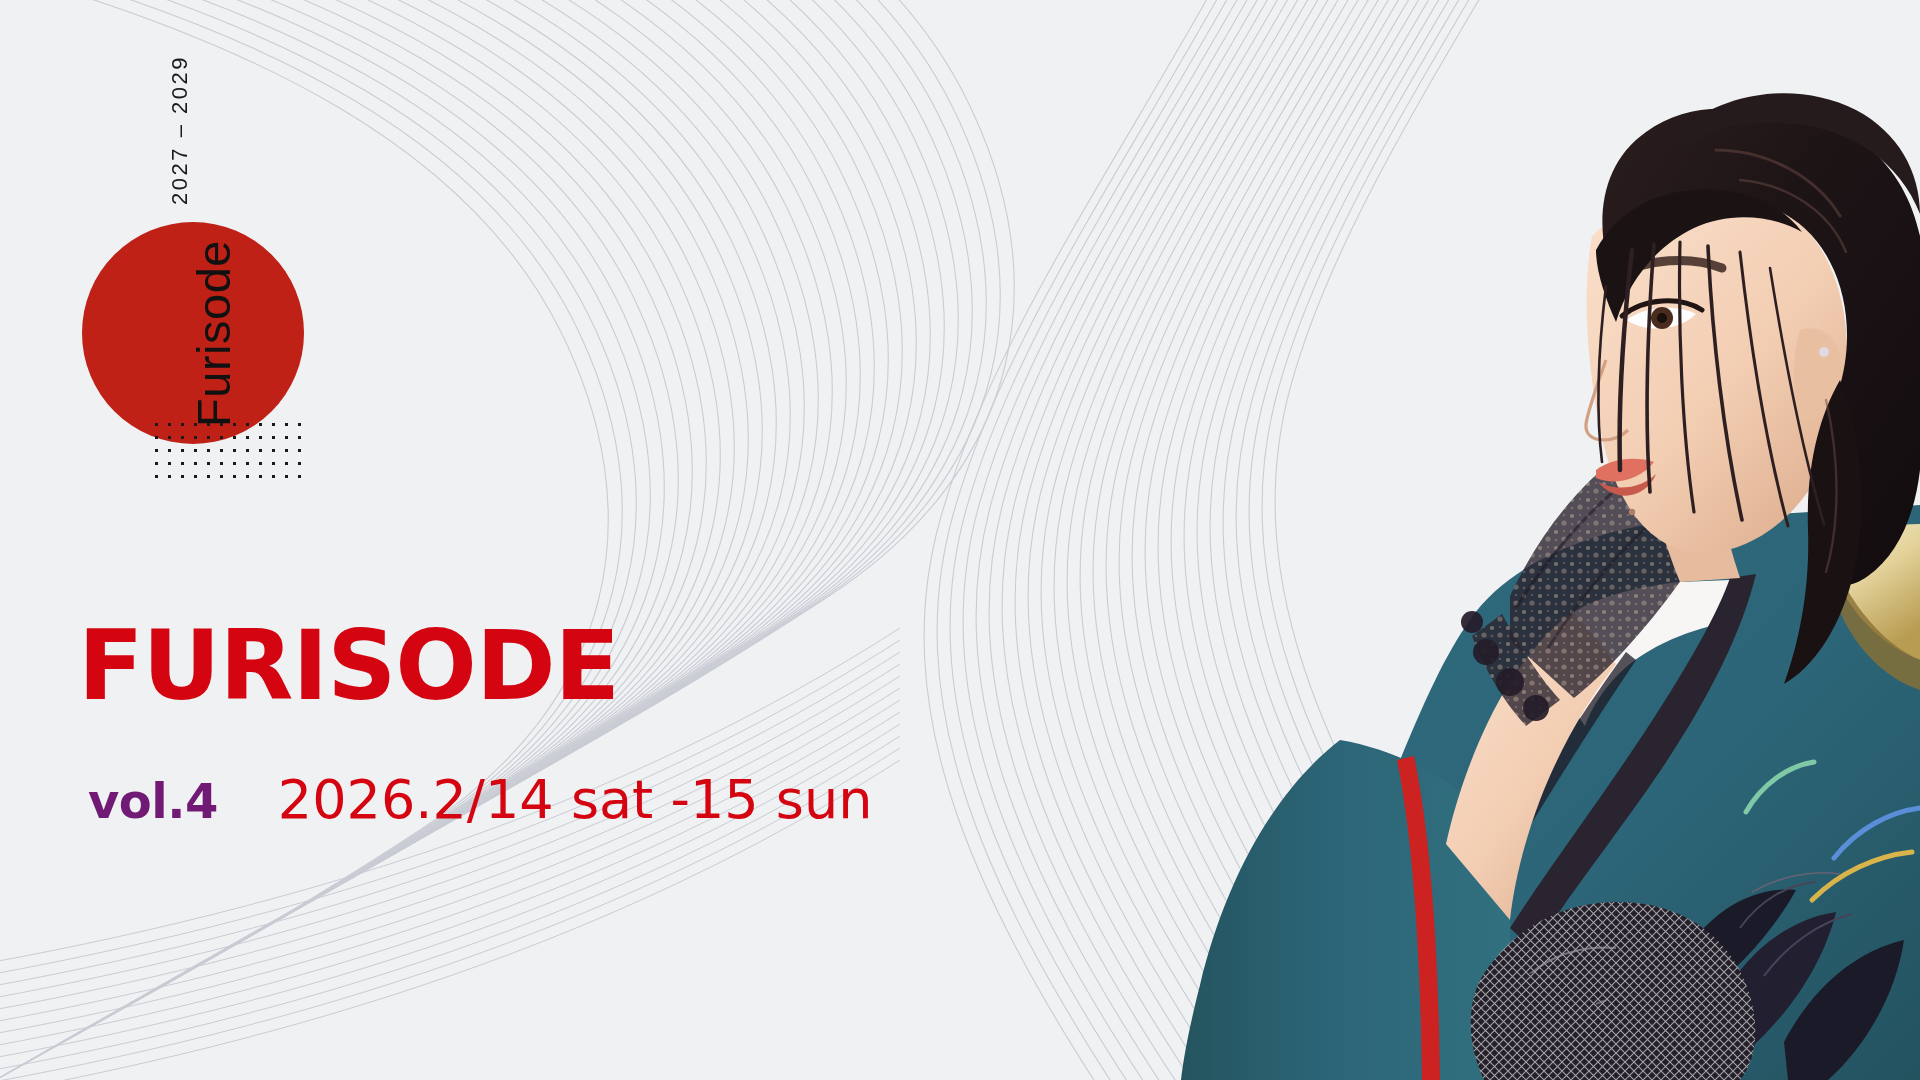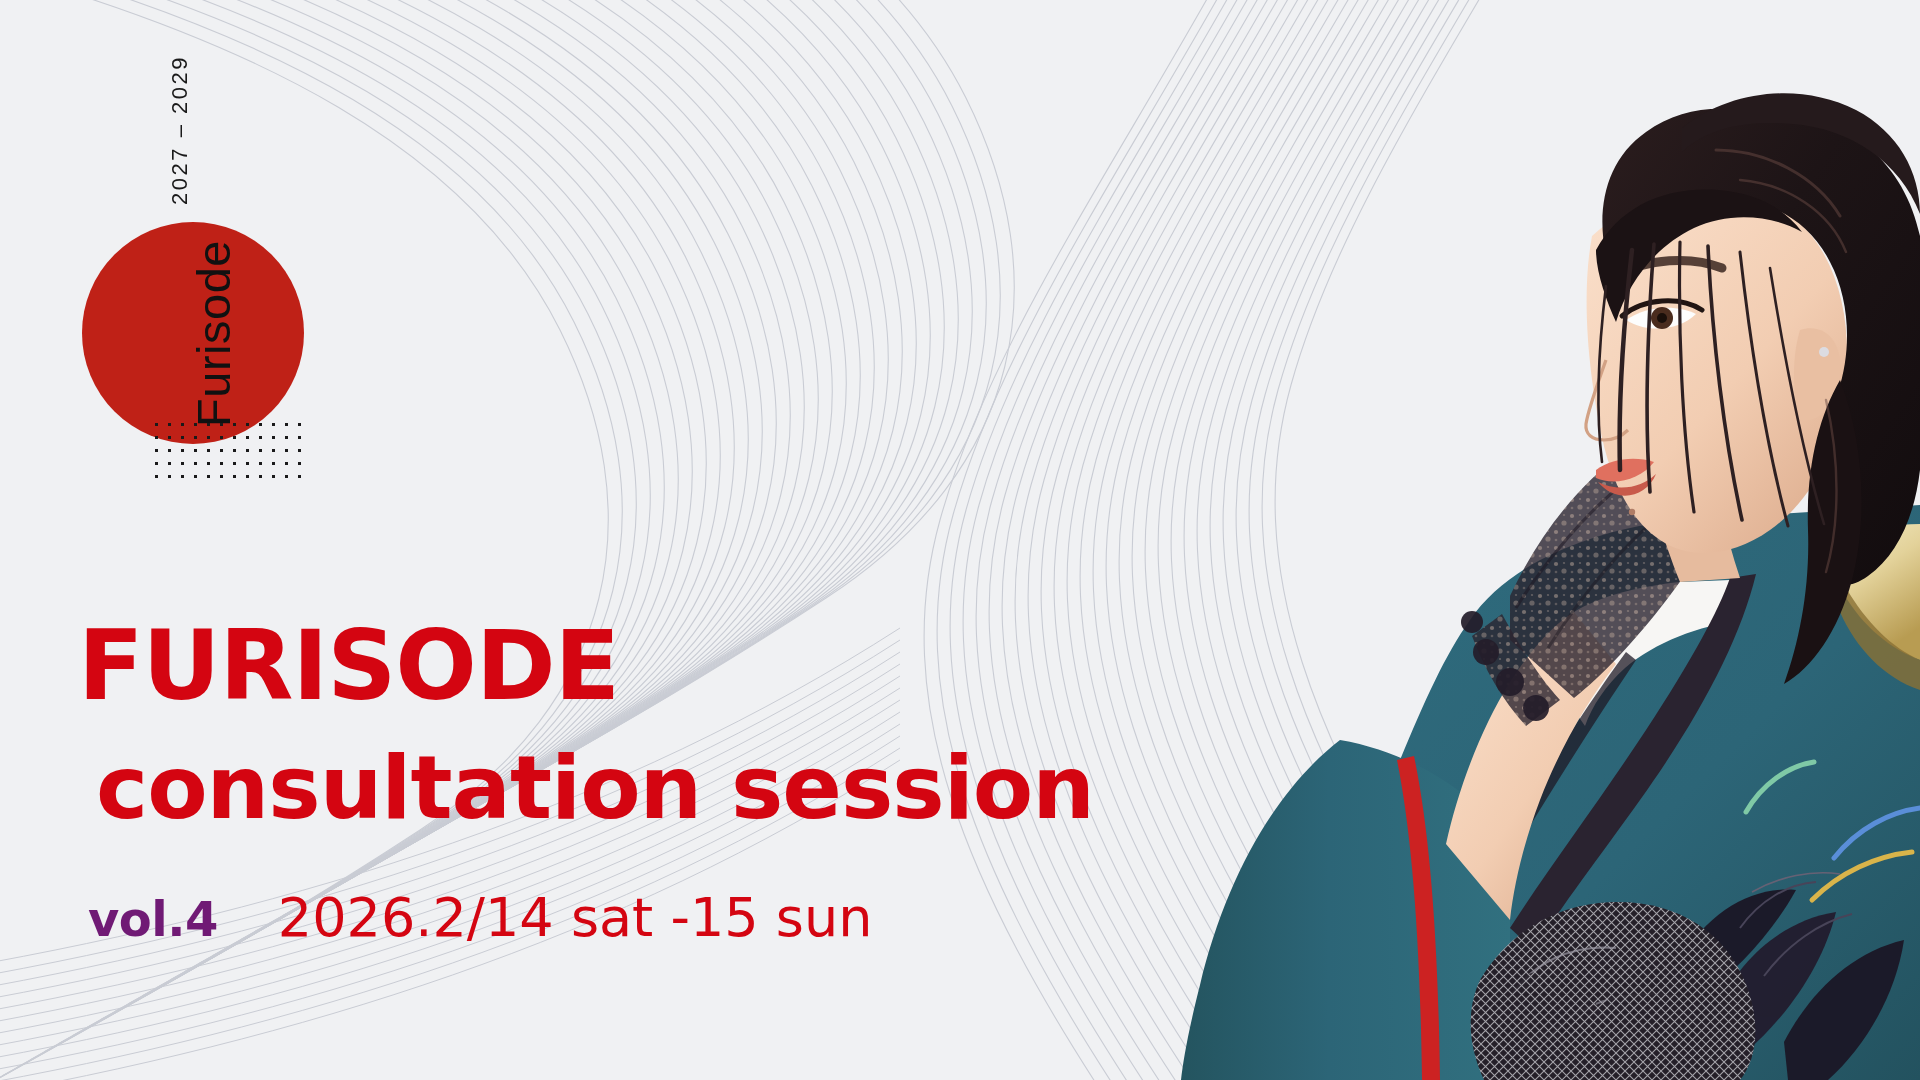--- a/index.html
+++ b/index.html
@@ -344,21 +344,20 @@
 
   <div id="badge-circle"></div>
   <div id="badge-word">
     <span>Furisode</span>
   </div>
 
   <div id="dot-grid"></div>
 
   <div id="headline">
     <div id="title-main">FURISODE</div>
-    <div id="title-sub">consultation session</div>
     <div id="meta-row">
       <div id="vol-label">vol.4</div>
       <div id="date-label">2026.2/14 sat -15 sun</div>
     </div>
   </div>
 
   <div id="photo">
     <svg width="880" height="1080" viewBox="0 0 880 1080" aria-hidden="true">
       <defs>
         <linearGradient id="kimonoG" x1="0" y1="0" x2="1" y2="1">

